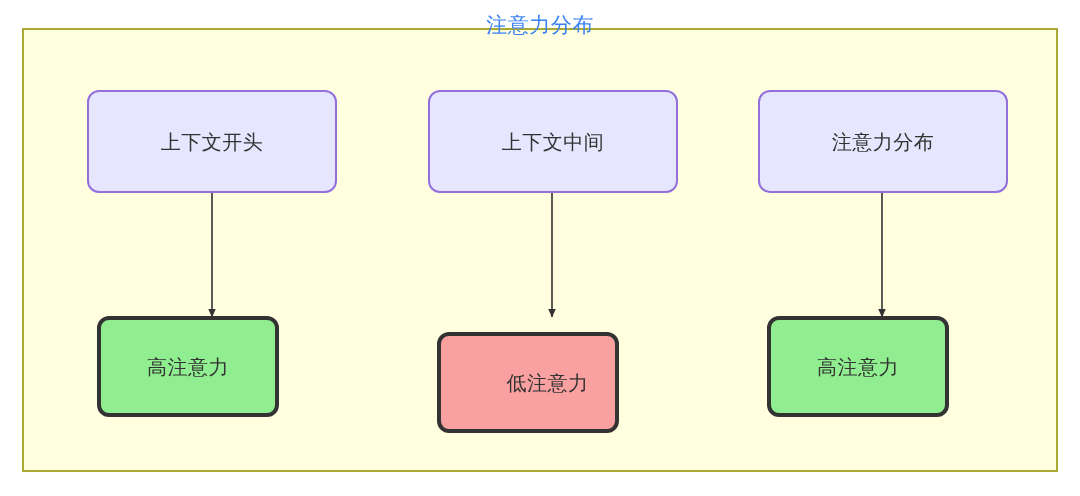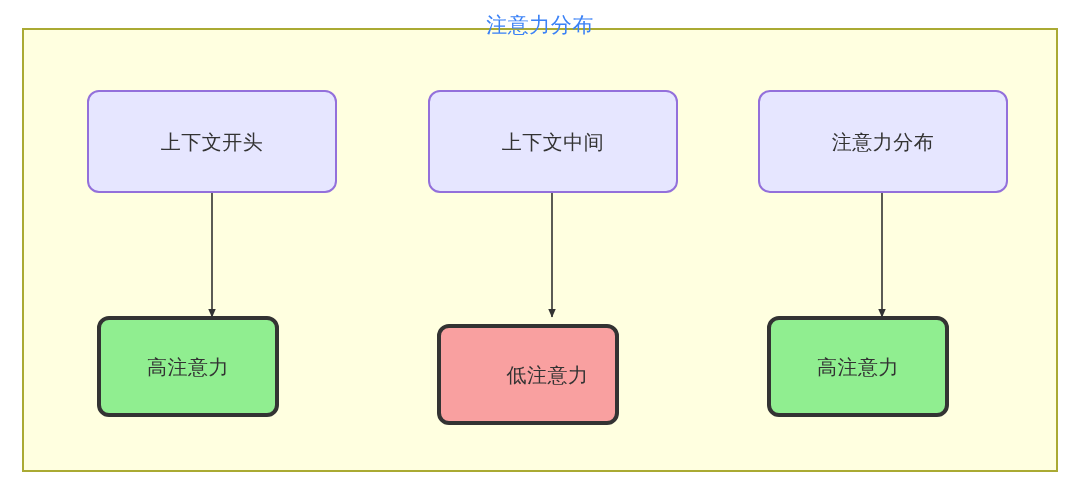--- a/index.html
+++ b/index.html
@@ -81,21 +81,21 @@
   }
   .node.attention.high { background: #90ee90; }
   .node.attention.low  { background: #f9a0a0; }
 
   
   #ctx-start  { left: 87px;  top: 90px;  }
   #ctx-middle { left: 428px; top: 90px;  }
   #ctx-end    { left: 758px; top: 90px;  }
 
   #att-start  { left: 97px;  top: 316px; }
-  #att-middle { left: 437px; top: 324px; padding-left: 39px; }
+  #att-middle { left: 437px; top: 332px; padding-left: 39px; }
   #att-end    { left: 767px; top: 316px; }
 
   
   #edges {
     position: absolute;
     left: 0;
     top: 0;
     width: 1080px;
     height: 496px;
     pointer-events: none;

